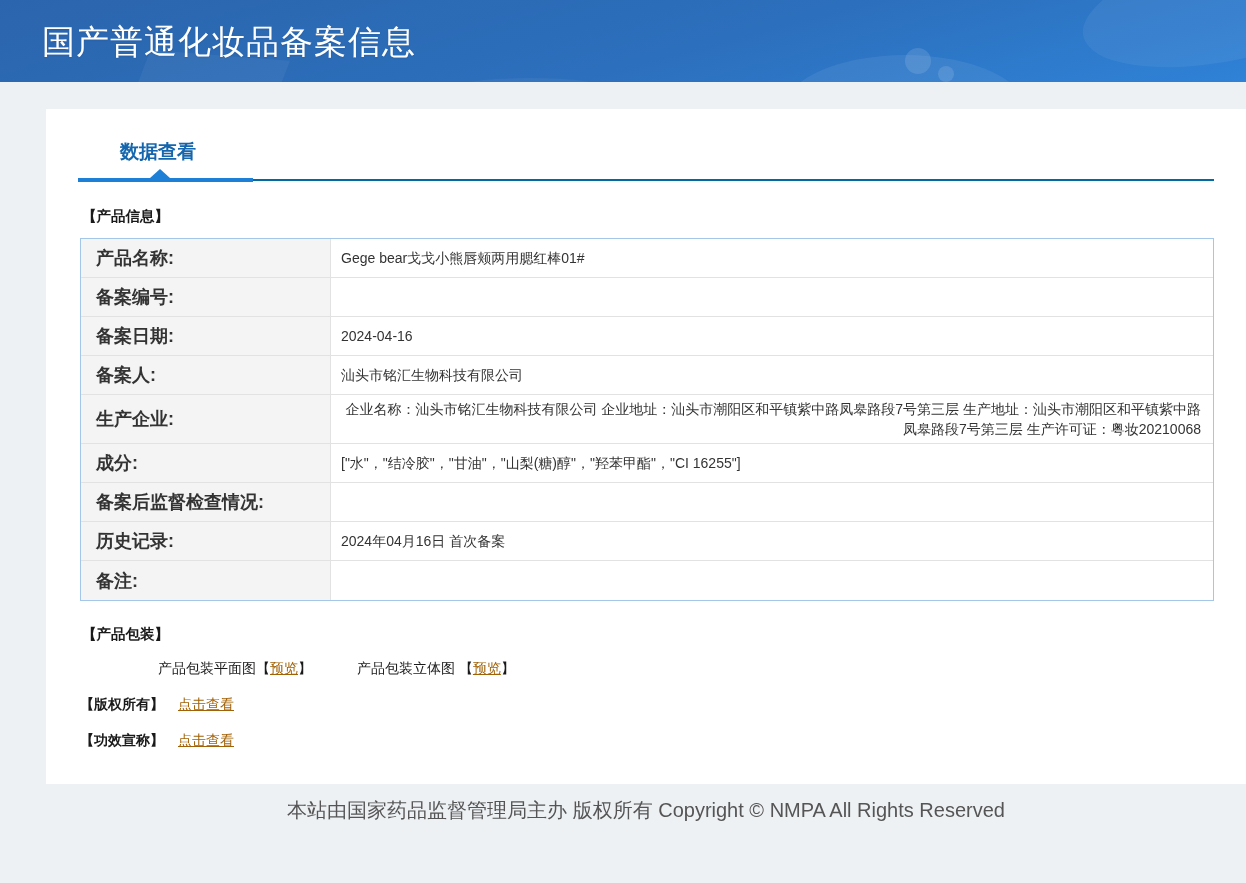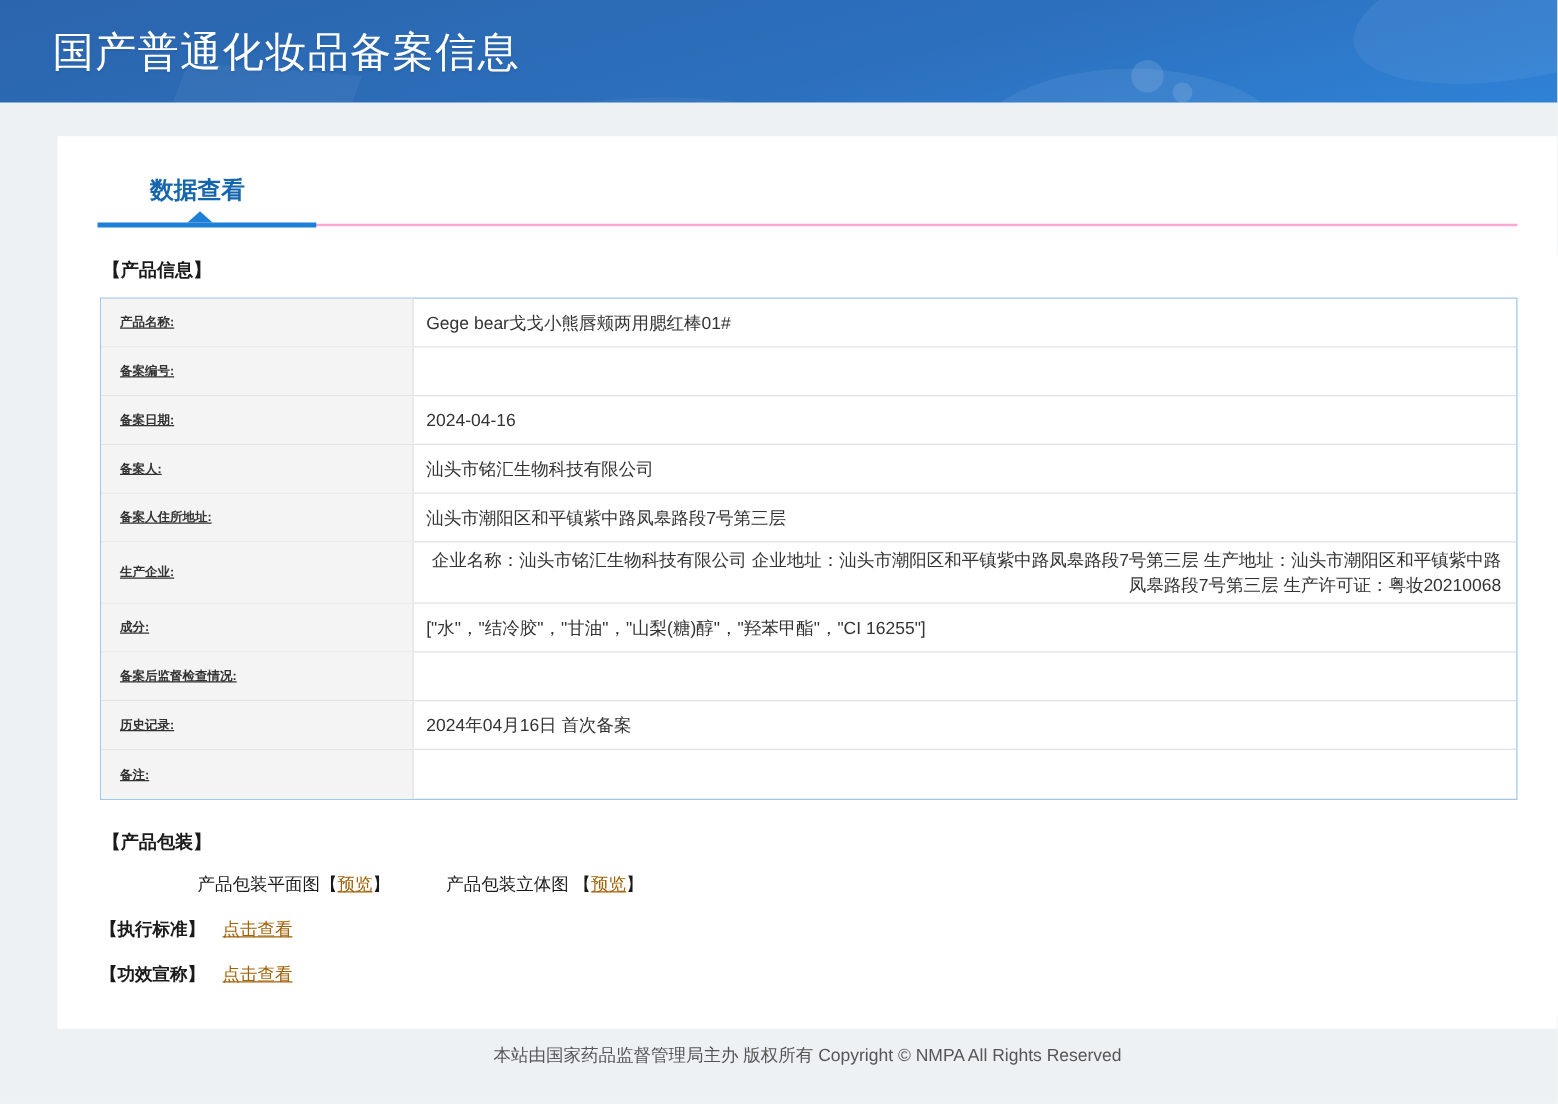--- a/index.html
+++ b/index.html
@@ -35,21 +35,21 @@
     background:rgba(255,255,255,0.05); border-radius:50%; }
   .deco-corner-dark { left:0; top:94px; width:18px; height:16px;
     background:rgba(8,48,70,0.22); }
   
   .card {
     margin:27px 0 0 46px; width:1200px;
     background:#ffffff;
     padding:30px 32px 34px 34px;
   }
   
-  .tabbar { position:relative; border-bottom:2px solid #f9a8d4; }
+  .tabbar { position:relative; border-bottom:2px solid #0369a1; }
   .tab {
     display:inline-block; margin-left:40px; padding-bottom:14px;
     font-size:19px; font-weight:bold; color:#1566ad; cursor:pointer;
   }
   .tab-underline {
     position:absolute; left:-2px; bottom:-3px;
     width:175px; height:4px; background:#1e7fd6;
   }
   .tab-arrow {
     position:absolute; left:70px; bottom:1px;
@@ -64,21 +64,21 @@
   }
   
   .info-table { border:1px solid #a3c6e9; }
   .info-row { display:flex; border-bottom:1px solid #e2e2e2; min-height:39px; }
   .info-row:last-child { border-bottom:none; }
   .cell-label {
     width:250px; flex:0 0 250px; background:#f4f4f4;
     border-right:1px solid #e2e2e2;
     display:flex; align-items:center;
     padding:4px 10px 4px 15px;
-    font-size:10px; font-weight:bold; color:#333;text-decoration:underline;
+    font-size:18px; font-weight:bold; color:#333;
   }
   .cell-value {
     flex:1; display:flex; align-items:center;
     padding:4px 12px 4px 10px;
     font-size:14px; color:#333; line-height:20px;text-align:right;
   }
   
   .pkg-title { margin-top:24px; margin-bottom:15px;font-family:Liberation Mono, monospace; }
   .pkg-row { margin:16px 0 0 78px; font-size:14px; color:#1a1a1a; }
   .pkg-group { display:inline-block; }
@@ -87,21 +87,21 @@
   a.link {
     color:#a16207; text-decoration:underline; cursor:pointer; font-size:14px;
   }
   .link-row { margin-top:18px; font-size:14px; }
   .link-row .row-label { font-weight:bold; color:#1a1a1a; }
   .link-row a.link { margin-left:14px; }
   
   .footer {
     margin-left:46px; width:1200px; text-align:center;
     padding-top:13px;
-    font-size:14px; color:#555;
+    font-size:20px; color:#555;
   }
 </style>
 </head>
 <body>
 
 <div class="banner">
   <div class="deco deco-ellipse-left"></div>
   <div class="deco deco-blob-low"></div>
   <div class="deco deco-ellipse-mid"></div>
   <div class="deco deco-circle-a"></div>
@@ -131,24 +131,20 @@
     </div>
     <div class="info-row">
       <div class="cell-label">备案日期:</div>
       <div class="cell-value">2024-04-16</div>
     </div>
     <div class="info-row">
       <div class="cell-label">备案人:</div>
       <div class="cell-value">汕头市铭汇生物科技有限公司</div>
     </div>
     <div class="info-row">
-      <div class="cell-label">备案人住所地址:</div>
-      <div class="cell-value">汕头市潮阳区和平镇紫中路凤皋路段7号第三层</div>
-    </div>
-    <div class="info-row">
       <div class="cell-label">生产企业:</div>
       <div class="cell-value">企业名称：汕头市铭汇生物科技有限公司 企业地址：汕头市潮阳区和平镇紫中路凤皋路段7号第三层 生产地址：汕头市潮阳区和平镇紫中路凤皋路段7号第三层 生产许可证：粤妆20210068</div>
     </div>
     <div class="info-row">
       <div class="cell-label">成分:</div>
       <div class="cell-value">["水"，"结冷胶"，"甘油"，"山梨(糖)醇"，"羟苯甲酯"，"CI 16255"]</div>
     </div>
     <div class="info-row">
       <div class="cell-label">备案后监督检查情况:</div>
       <div class="cell-value"></div>
@@ -163,21 +159,21 @@
     </div>
   </div>
 
   <div class="section-title pkg-title">【产品包装】</div>
 
   <div class="pkg-row">
     <span class="pkg-group"><span>产品包装平面图</span><span class="bracket">【</span><a class="link">预览</a><span class="bracket">】</span></span><span class="pkg-group"><span>产品包装立体图 </span><span class="bracket">【</span><a class="link">预览</a><span class="bracket">】</span></span>
   </div>
 
   <div class="link-row">
-    <span class="row-label">【执行标准】</span><a class="link">点击查看</a>
+    <span class="row-label">【版权所有】</span><a class="link">点击查看</a>
   </div>
 
   <div class="link-row">
     <span class="row-label">【功效宣称】</span><a class="link">点击查看</a>
   </div>
 
 </div>
 
 <div class="footer">
   <span>本站由国家药品监督管理局主办 版权所有 Copyright © NMPA All Rights Reserved</span>

